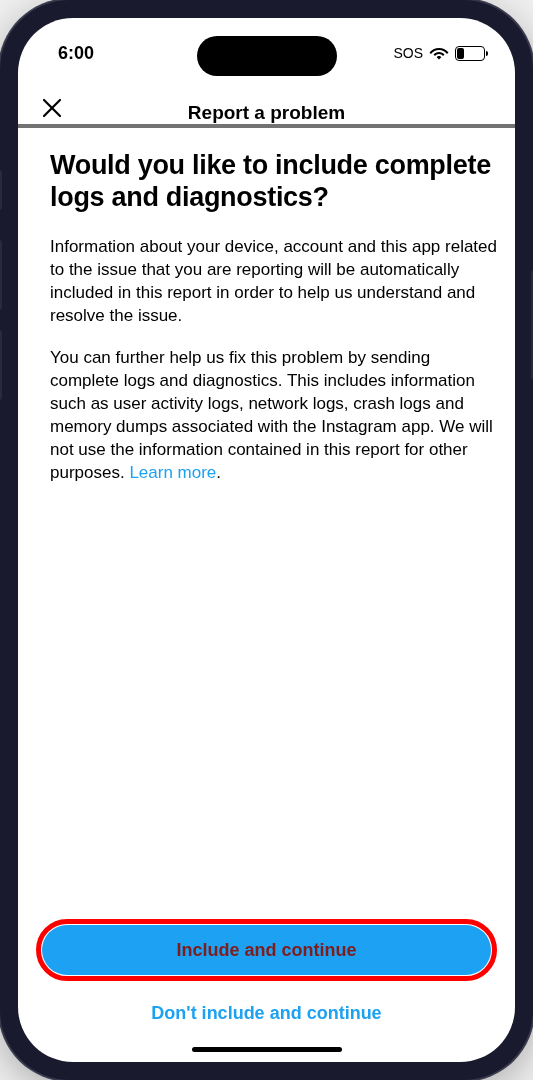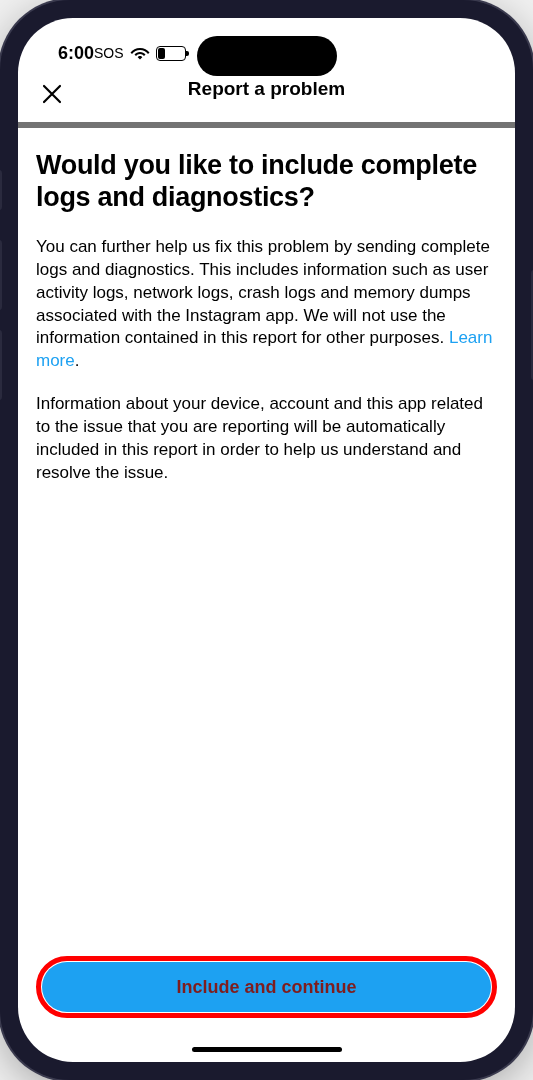--- a/index.html
+++ b/index.html
@@ -50,21 +50,21 @@
       transform: translateX(-50%);
       width: 140px;
       height: 40px;
       background: #000;
       border-radius: 22px;
       z-index: 10;
     }
     .status-bar {
       height: 60px;
       display: flex;
-      justify-content: flex-start;
+      justify-content: space-between;
       align-items: center;
       padding: 10px 30px 0 40px;
       font-weight: 600;
       font-size: 18px;
       flex-shrink: 0;
     }
     .status-right {
       display: flex;
       align-items: center;
       gap: 6px;
@@ -109,45 +109,45 @@
       top: 50%;
       transform: translate(-50%, -50%);
       font-size: 10px;
       font-weight: 700;
       color: #000;
       mix-blend-mode: difference;
     }
     .nav-header {
       height: 50px;
       display: flex;
-      align-items: flex-start;
+      align-items: flex-end;
       justify-content: center;
       position: relative;
       padding: 0 18px;
-      border-bottom: 6px solid #737373;
+      border-bottom: 4px solid #737373;
       flex-shrink: 0;
     }
     .close-btn {
       position: absolute;
       left: 18px;
       width: 32px;
       height: 32px;
       display: flex;
       align-items: center;
       justify-content: center;
       cursor: pointer;
     }
     .nav-title {
       font-size: 19px;
       font-weight: 700;
       color: #000;
     }
     .content {
       flex: 1;
-      padding: 22px 18px 10px 18px;
+      padding: 22px 18px 10px 32px;
       overflow-y: auto;
     }
     .heading {
       font-size: 27px;
       font-weight: 800;
       line-height: 1.18;
       color: #000;
       margin-bottom: 22px;
       letter-spacing: -0.3px;
     }
@@ -237,27 +237,28 @@
       <div class="close-btn">
         <svg width="22" height="22" viewBox="0 0 22 22">
           <path d="M3 3 L19 19 M19 3 L3 19" stroke="#000" stroke-width="2.2" stroke-linecap="round"></path>
         </svg>
       </div>
       <div class="nav-title">Report a problem</div>
     </div>
 
     <div class="content">
       <h1 class="heading">Would you like to include complete logs and diagnostics?</h1>
+      <p class="para">Information about your device, account and this app related to the issue that you are reporting will be automatically included in this report in order to help us understand and resolve the issue.</p>
       <p class="para">
         <span>You can further help us fix this problem by sending complete logs and diagnostics. This includes information such as user activity logs, network logs, crash logs and memory dumps associated with the Instagram app. We will not use the information contained in this report for other purposes. </span><span class="learn-more">Learn more</span><span>.</span>
       </p>
-      <p class="para">Information about your device, account and this app related to the issue that you are reporting will be automatically included in this report in order to help us understand and resolve the issue.</p>
     </div>
 
     <div class="footer">
       <div class="primary-button-wrap">
         <button class="primary-button">Include and continue</button>
       </div>
+      <button class="secondary-button">Don't include and continue</button>
     </div>
 
     <div class="home-indicator"></div>
   </div>
 </div>
 
 </body></html>

